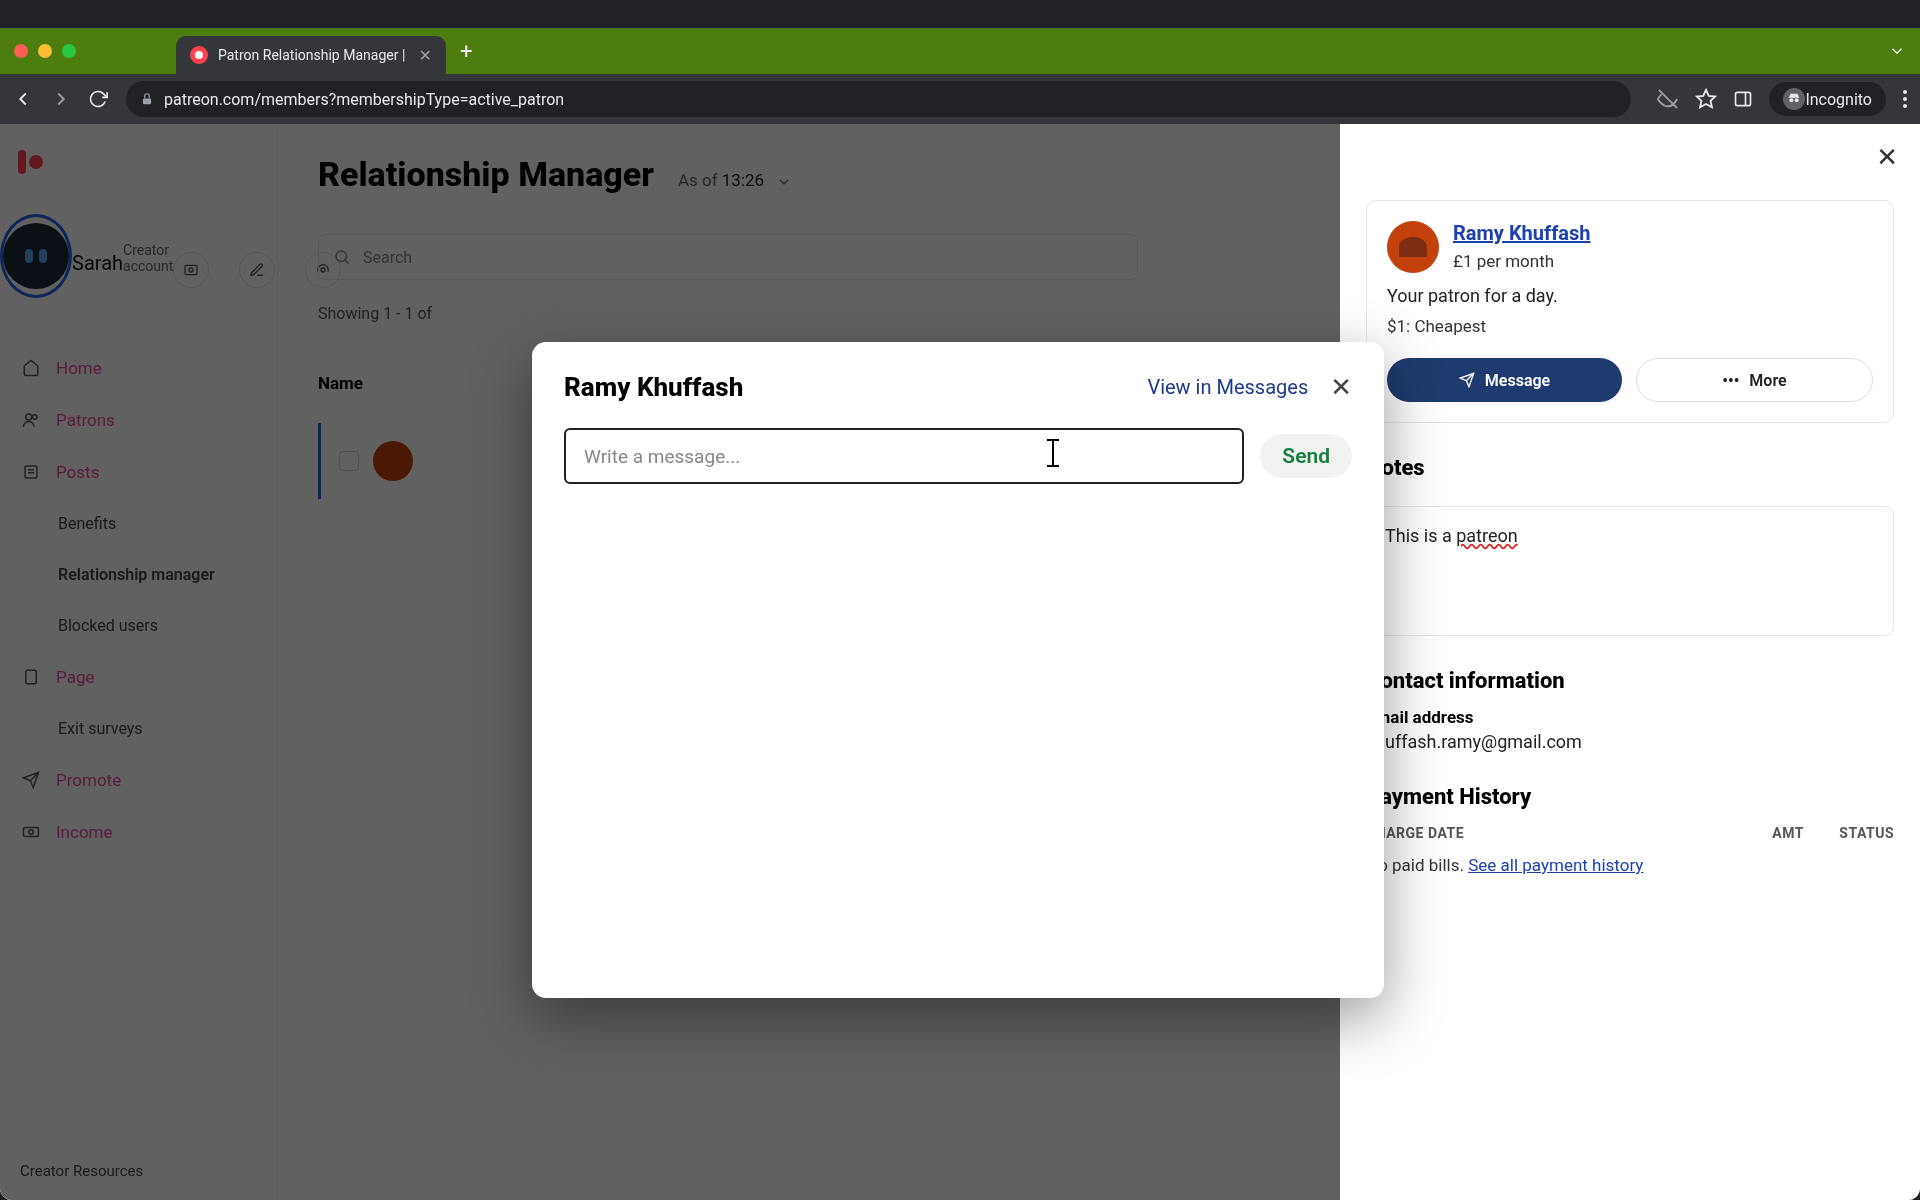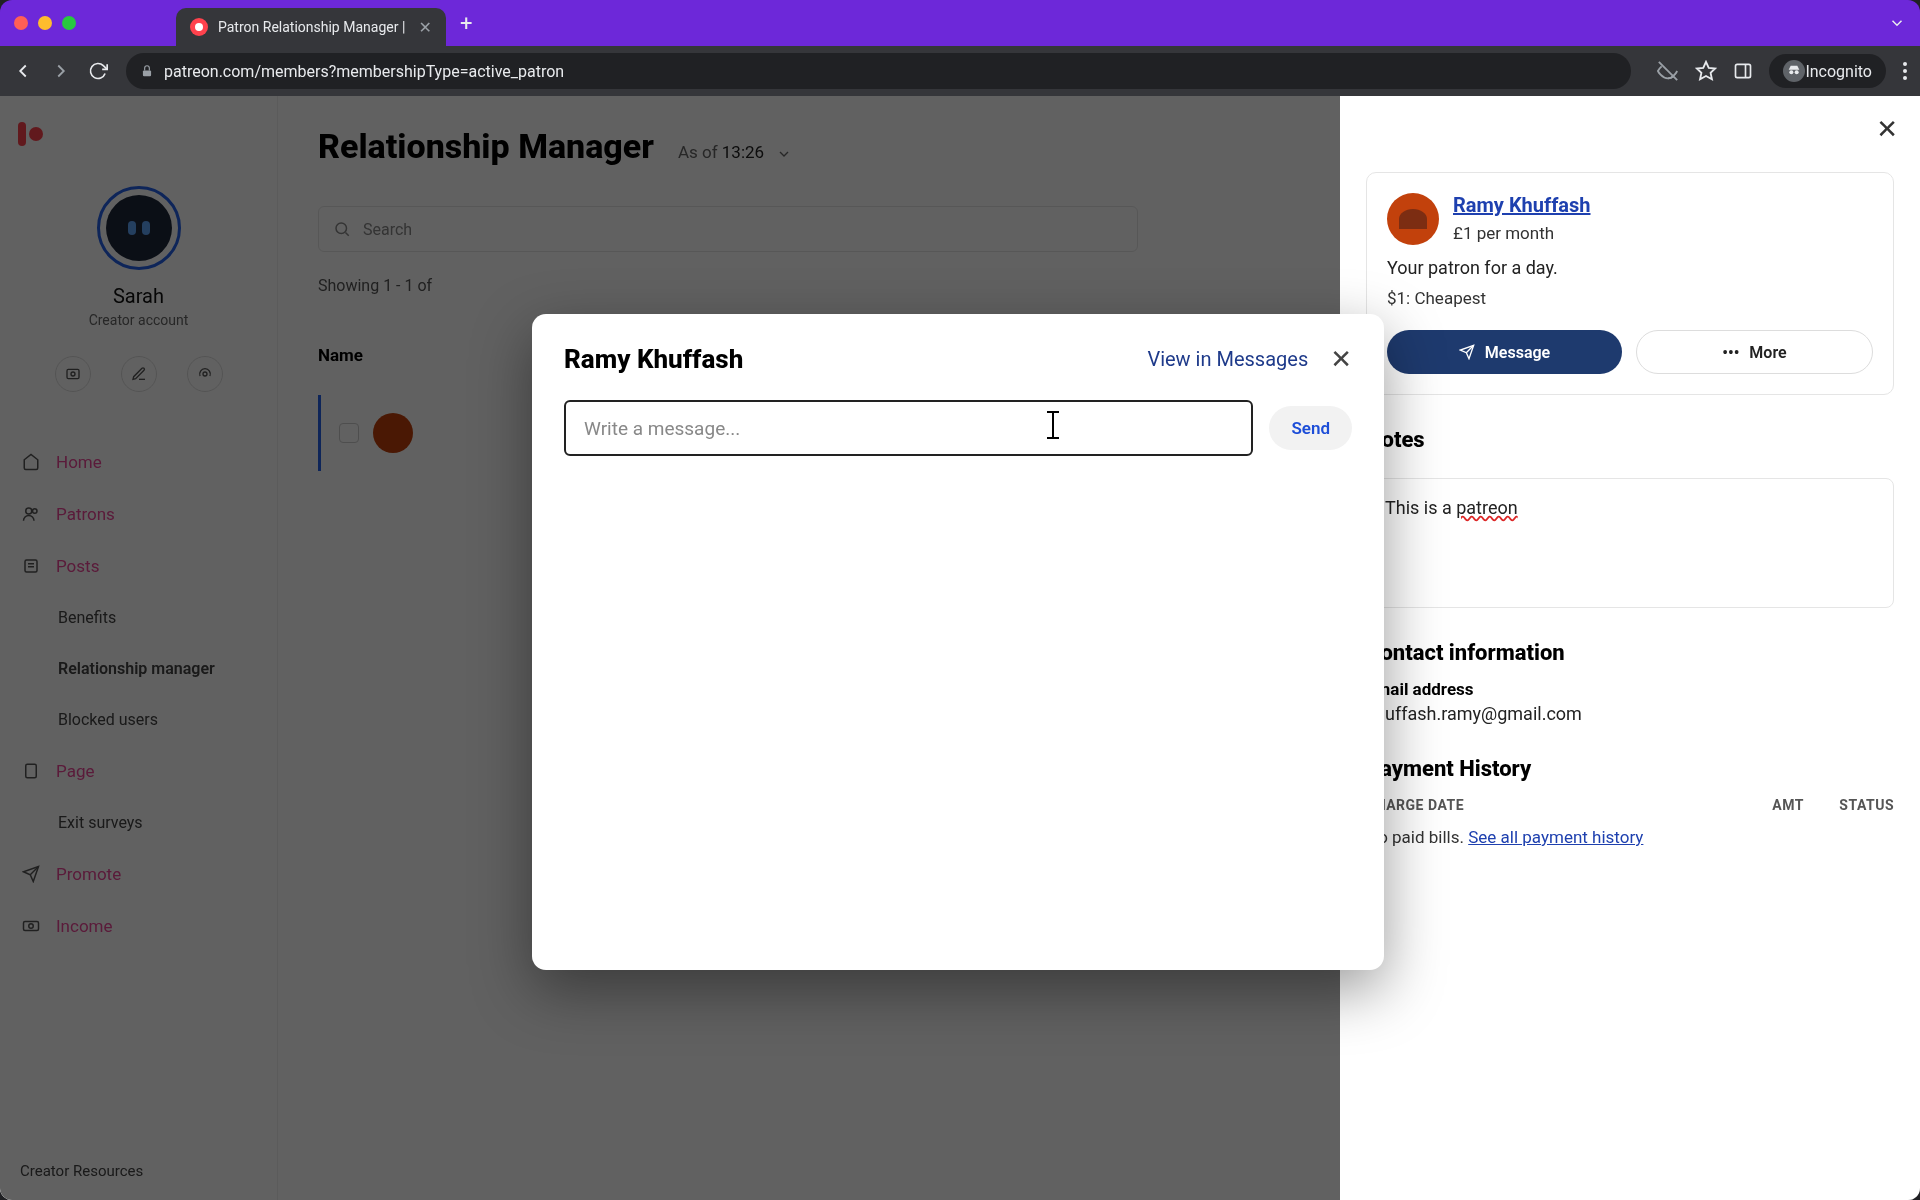--- a/index.html
+++ b/index.html
@@ -1,20 +1,20 @@
 <!DOCTYPE html>
 <html><head>
 <meta charset="utf-8">
 <style>
   * { margin: 0; padding: 0; box-sizing: border-box; font-family: -apple-system, BlinkMacSystemFont, 'Segoe UI', Roboto, sans-serif; }
   html, body { width: 1920px; height: 1200px; overflow: hidden; background: #202124; }
 
   
   .browser { width: 1920px; height: 1200px; display: flex; flex-direction: column; border-radius: 12px; overflow: hidden; }
-  .titlebar { height: 46px; background: #6d28d9; display: flex; align-items: center; padding: 0 14px; }
+  .titlebar { height: 46px; background: #4d7c0f; display: flex; align-items: center; padding: 0 14px; margin-top: 28px; }
   .traffic { display: flex; gap: 10px; margin-right: 100px; }
   .dot { width: 14px; height: 14px; border-radius: 50%; }
   .dot.red { background: #ff5f57; }
   .dot.yellow { background: #febc2e; }
   .dot.green { background: #28c840; }
   .tab { display: flex; align-items: center; background: #35363a; border-radius: 10px 10px 0 0; height: 38px; padding: 0 14px; margin-top: 8px; min-width: 270px; gap: 10px; }
   .tab-favicon { width: 18px; height: 18px; border-radius: 50%; background: #ff424d; display:flex; align-items:center; justify-content:center; }
   .tab-favicon::after { content:""; width:8px; height:8px; border-radius:50%; background:#fff; }
   .tab-title { color: #e8eaed; font-size: 14px; flex:1; white-space: nowrap; overflow: hidden; text-overflow: ellipsis; }
   .tab-close { color:#9aa0a6; font-size:16px; }
@@ -37,21 +37,21 @@
   .dim { position:absolute; inset:0; background: rgba(0,0,0,0.62); z-index: 50; }
 
   
   .app { position:absolute; inset:0; display:flex; }
 
   .leftcol { width: 278px; background:#fff; border-right:1px solid #eee; padding: 26px 0 0 0; display:flex; flex-direction:column; }
   .logo { width:32px; height:24px; margin-left:18px; display:flex; align-items:center; }
   .logo-shape1 { width:8px; height:24px; background:#ff424d; border-radius:4px; margin-right:3px; }
   .logo-shape2 { width:14px; height:14px; background:#ff424d; border-radius:50%; }
 
-  .profile { display:flex; flex-direction:column; align-items:center; margin-top: 40px; }
+  .profile { display:flex; flex-direction:row; align-items:center; margin-top: 40px; }
   .avatar-ring { width:84px; height:84px; border:3px solid #2563eb; border-radius:50%; display:flex; align-items:center; justify-content:center; }
   .avatar-face { width:66px; height:66px; border-radius:50%; background:#1e293b; display:flex; align-items:center; justify-content:center; gap:6px; }
   .eye { width:8px; height:14px; background:#60a5fa; border-radius:4px; }
   .profile-name { font-size:20px; margin-top:14px; color:#111; }
   .profile-sub { font-size:14px; color:#666; margin-top:4px; }
 
   .icon-row { display:flex; gap: 30px; margin: 28px auto 0; }
   .circ { width:36px; height:36px; border-radius:50%; border:1px solid #ddd; display:flex; align-items:center; justify-content:center; color:#555; font-size:16px; }
 
   .nav { margin-top: 46px; display:flex; flex-direction:column; gap: 4px; }
@@ -114,21 +114,21 @@
   
   .modal { position:absolute; z-index:100; top: 218px; left: 532px; width: 852px; height: 656px; background:#fff; border-radius:14px; box-shadow: 0 20px 60px rgba(0,0,0,0.4); padding: 30px 32px; }
   .modal-head { display:flex; align-items:center; }
   .modal-title { font-size:26px; font-weight:800; flex:1; }
   .modal-link { font-size:20px; color:#1e3a8a; margin-right: 22px; }
   .modal-close { font-size:26px; color:#444; }
 
   .compose { display:flex; gap:16px; margin-top: 26px; align-items:center; }
   .msg-input { flex:1; height:56px; border:2px solid #222; border-radius:6px; padding:0 18px; font-size:19px; color:#222; outline:none; }
   .msg-input::placeholder { color:#888; }
-  .send-btn { height:44px; padding: 0 22px; border-radius:22px; background:#f2f2f2; color:#1d4ed8; font-size:17px; font-weight:600; display:flex; align-items:center; }
+  .send-btn { height:44px; padding: 0 22px; border-radius:22px; background:#f2f2f2; color:#15803d; font-size:21px; font-weight:600; display:flex; align-items:center; }
 
   .text-cursor { position:absolute; top: 98px; left: 520px; width:2px; height:26px; background:#000; pointer-events:none; }
   .text-cursor::before, .text-cursor::after { content:""; position:absolute; left:-5px; width:12px; height:2px; background:#000; }
   .text-cursor::before { top:-1px; }
   .text-cursor::after { bottom:-1px; }
 
   svg { display:block; }
 </style>
 </head>
 <body>

